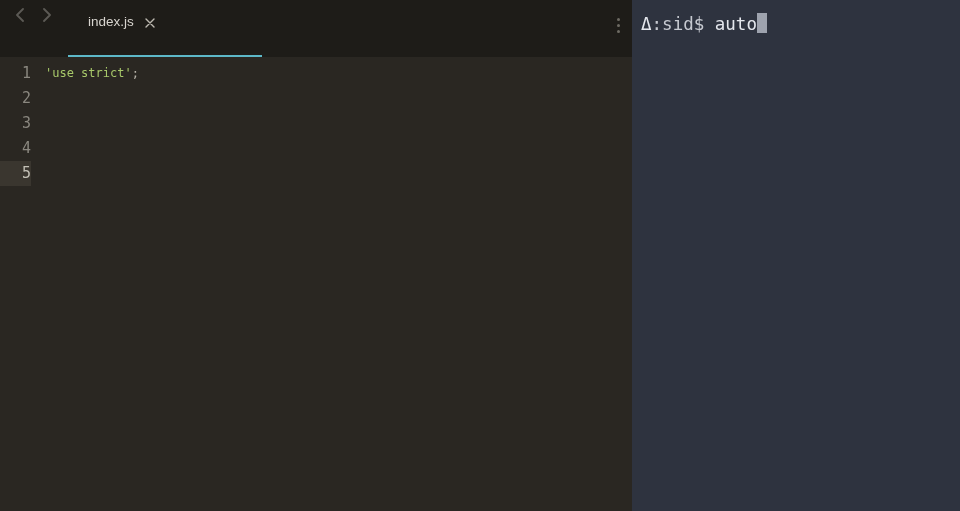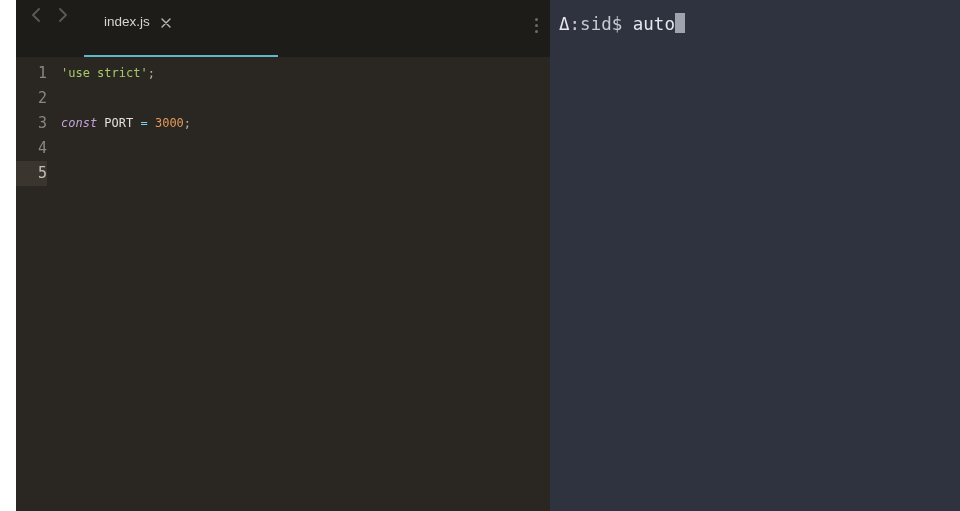--- a/index.html
+++ b/index.html
@@ -5,26 +5,25 @@
     * { margin: 0; padding: 0; box-sizing: border-box; }
     body {
       width: 960px;
       height: 511px;
       display: flex;
       font-family: 'Menlo', 'Consolas', 'DejaVu Sans Mono', monospace;
       font-size: 14px;
       overflow: hidden;
     }
     .editor-pane {
-      width: 534px;
+      width: 632px;
       height: 100%;
       background: #2a2722;
       display: flex;
       flex-direction: column;
-      margin-left: 16px;
     }
     .tab-bar {
       height: 57px;
       background: #1e1c18;
       display: flex;
       align-items: flex-start;
       position: relative;
     }
     .nav-arrows {
       display: flex;
@@ -197,21 +196,20 @@
     <div class="gutter">
       <div class="gutter-line">1</div>
       <div class="gutter-line">2</div>
       <div class="gutter-line">3</div>
       <div class="gutter-line">4</div>
       <div class="gutter-line current">5</div>
     </div>
     <div class="code-area">
       <div class="code-line"><span class="tok-str">'use strict'</span><span class="tok-punct">;</span></div>
       <div class="code-line"></div>
-      <div class="code-line"><span class="tok-key">const</span><span class="tok-const"> PORT </span><span class="tok-op">=</span><span class="tok-num"> 3000</span><span class="tok-punct">;</span></div>
       <div class="code-line"></div>
       <div class="code-line"></div>
     </div>
   </div>
 </div>
 
 <div class="terminal-pane">
   <div class="term-line"><span class="term-prompt-sym">Δ</span><span class="term-prompt-col">:</span><span class="term-prompt-path">sid</span><span class="term-prompt-dollar">$ </span><span class="term-cmd">auto</span><span class="term-cursor"></span></div>
 </div>
 

